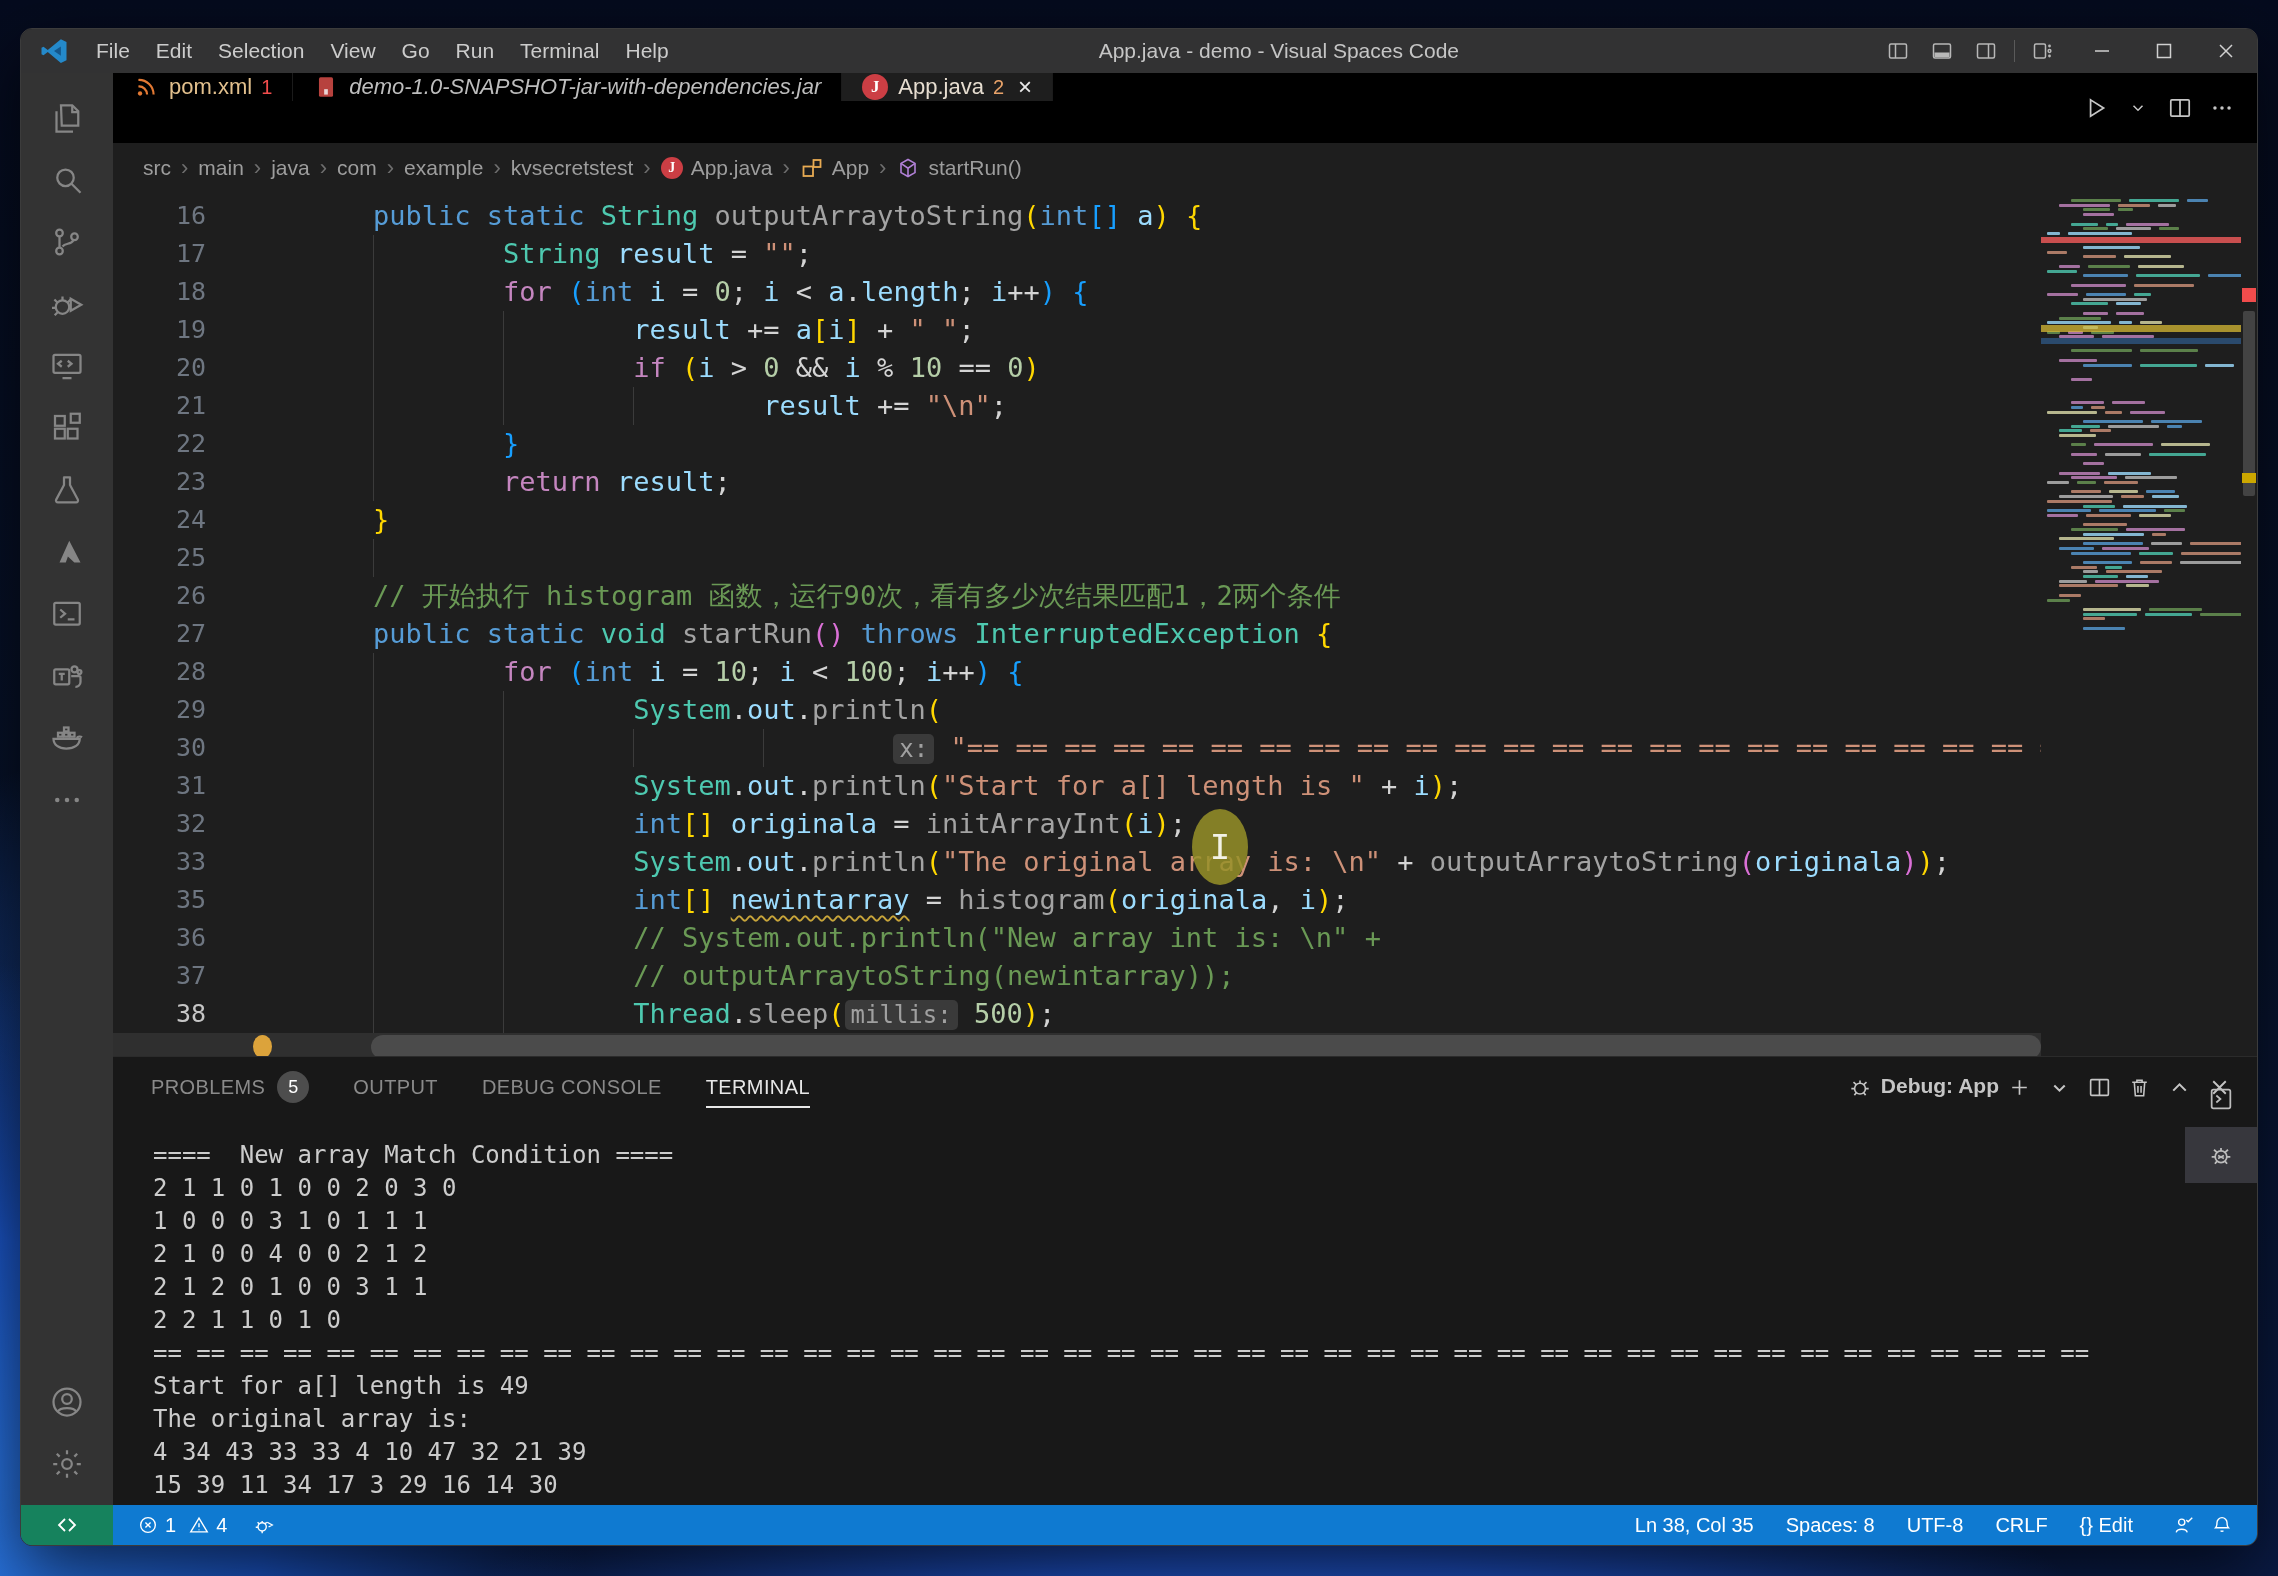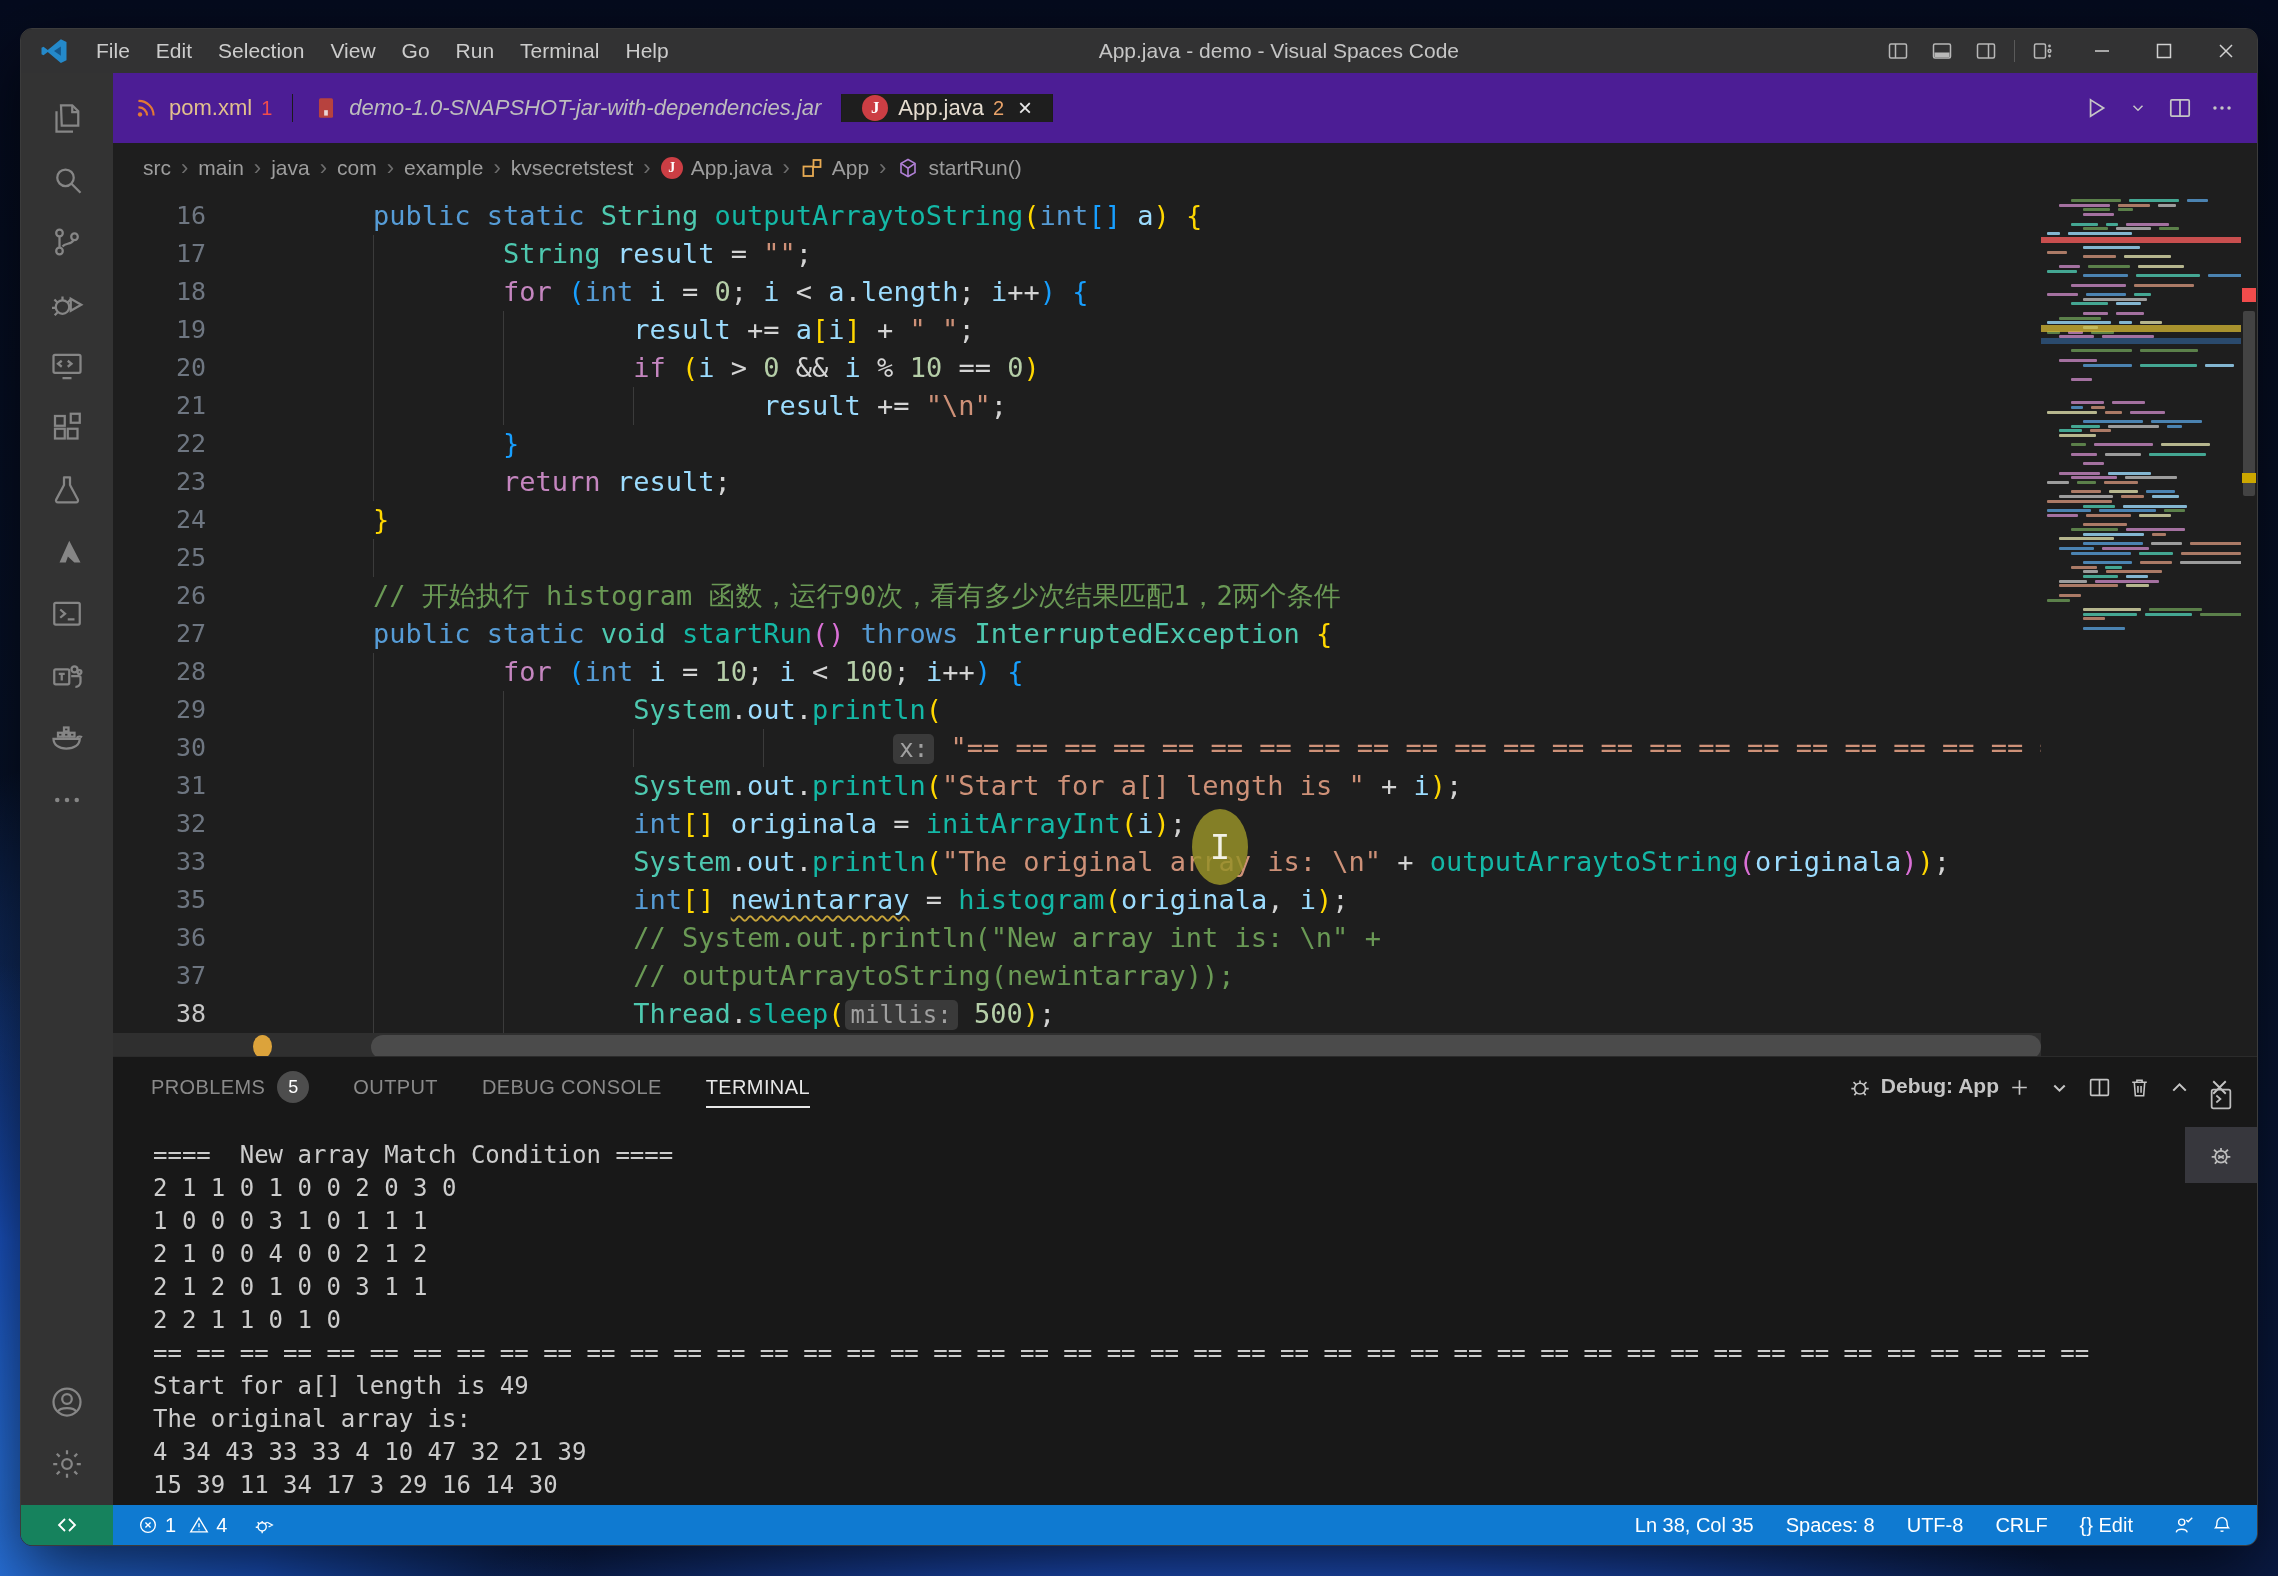--- a/index.html
+++ b/index.html
@@ -27,21 +27,21 @@
   .tb-icon svg,.win-ctl svg{width:24px;height:24px;}
   
   .main{flex:1;display:flex;min-height:0;}
   .activitybar{width:92px;background:#333333;display:flex;flex-direction:column;align-items:center;flex:0 0 auto;}
   .act-top{flex:1;display:flex;flex-direction:column;align-items:center;padding-top:14px;}
   .act-bottom{display:flex;flex-direction:column;align-items:center;padding-bottom:10px;}
   .act-icon{width:64px;height:62px;display:flex;align-items:center;justify-content:center;color:#868686;}
   .act-icon svg{width:36px;height:36px;}
   .editor-col{flex:1;display:flex;flex-direction:column;min-width:0;background:#1e1e1e;}
   
-  .tabbar{height:70px;background:#4c1d95;display:flex;align-items:center;position:relative;flex:0 0 auto;}
+  .tabbar{height:70px;background:#000000;display:flex;align-items:flex-start;position:relative;flex:0 0 auto;}
   .tab{display:flex;align-items:center;padding:0 20px;font-size:22px;color:#969696;border-right:1px solid #1b1b1b;white-space:nowrap;}
   .tab .ticon{margin-right:10px;display:flex;align-items:center;}
   .tab.active{background:#1e1e1e;}
   .badge-num{margin-left:9px;font-size:20px;}
   .tab-close{margin-left:14px;color:#e8e8e8;font-size:24px;}
   .editor-actions{position:absolute;right:14px;top:0;height:70px;display:flex;align-items:center;color:#c5c5c5;}
   .ea-icon{width:42px;height:42px;display:flex;align-items:center;justify-content:center;}
   .ea-icon svg{width:26px;height:26px;}
   .ea-chev svg{width:18px;height:18px;}
   .java-circle{width:26px;height:26px;border-radius:50%;background:#cc3e44;color:#fff;
@@ -52,21 +52,21 @@
   .bc-sep{color:#6e6e6e;margin:0 10px;font-size:22px;}
   .bc-ico{margin-right:8px;display:flex;align-items:center;}
   
   .codearea{flex:1;position:relative;overflow:hidden;background:#1e1e1e;min-height:0;}
   .codelines{position:absolute;left:0;top:4px;right:216px;overflow:hidden;}
   .code-line{height:38px;line-height:38px;display:flex;white-space:pre;position:relative;
              font-family:"DejaVu Sans Mono",monospace;font-size:27px;}
   .ln{width:93px;text-align:right;color:#6e7681;flex:0 0 auto;font-size:25px;}
   .codetext{margin-left:37px;color:#d4d4d4;}
   .guide{position:absolute;top:0;bottom:0;width:1px;background:#3b3b3b;}
-  .tk-kw{color:#569cd6}.tk-ctl{color:#c586c0}.tk-type{color:#4ec9b0}.tk-fn{color:#14b8a6}
+  .tk-kw{color:#569cd6}.tk-ctl{color:#c586c0}.tk-type{color:#4ec9b0}.tk-fn{color:#a3a3a3}
   .tk-var{color:#9cdcfe}.tk-num{color:#b5cea8}.tk-str{color:#ce9178}.tk-op{color:#d4d4d4}
   .tk-w{color:#d4d4d4}.tk-cm{color:#6a9955}.tk-p1{color:#ffd700}.tk-p2{color:#da70d6}.tk-p3{color:#179fff}
   .tk-inlay{background:#3a3a3a;color:#a0a0a0;border-radius:5px;padding:1px 6px;font-size:24px;}
   .tk-varsq{color:#9cdcfe;text-decoration:underline wavy #c8a53a 2px;text-underline-offset:6px;}
   .active-row{position:absolute;left:0;right:216px;top:840px;height:26px;background:#2f2f2f;}
   .hscroll-thumb{position:absolute;left:258px;top:842px;height:24px;width:1670px;border-radius:12px;background:rgba(121,121,121,.38);}
   .breakpoint-dot{position:absolute;left:140px;top:842px;width:19px;height:23px;border-radius:50%;background:#dca33b;}
   .cursor-blob{position:absolute;left:1079px;top:616px;width:56px;height:76px;border-radius:50%;
                background:rgba(150,145,40,.85);display:flex;align-items:center;justify-content:center;}
   .ibeam{color:#f2f2e6;font-size:34px;font-family:"DejaVu Sans Mono",monospace;}

